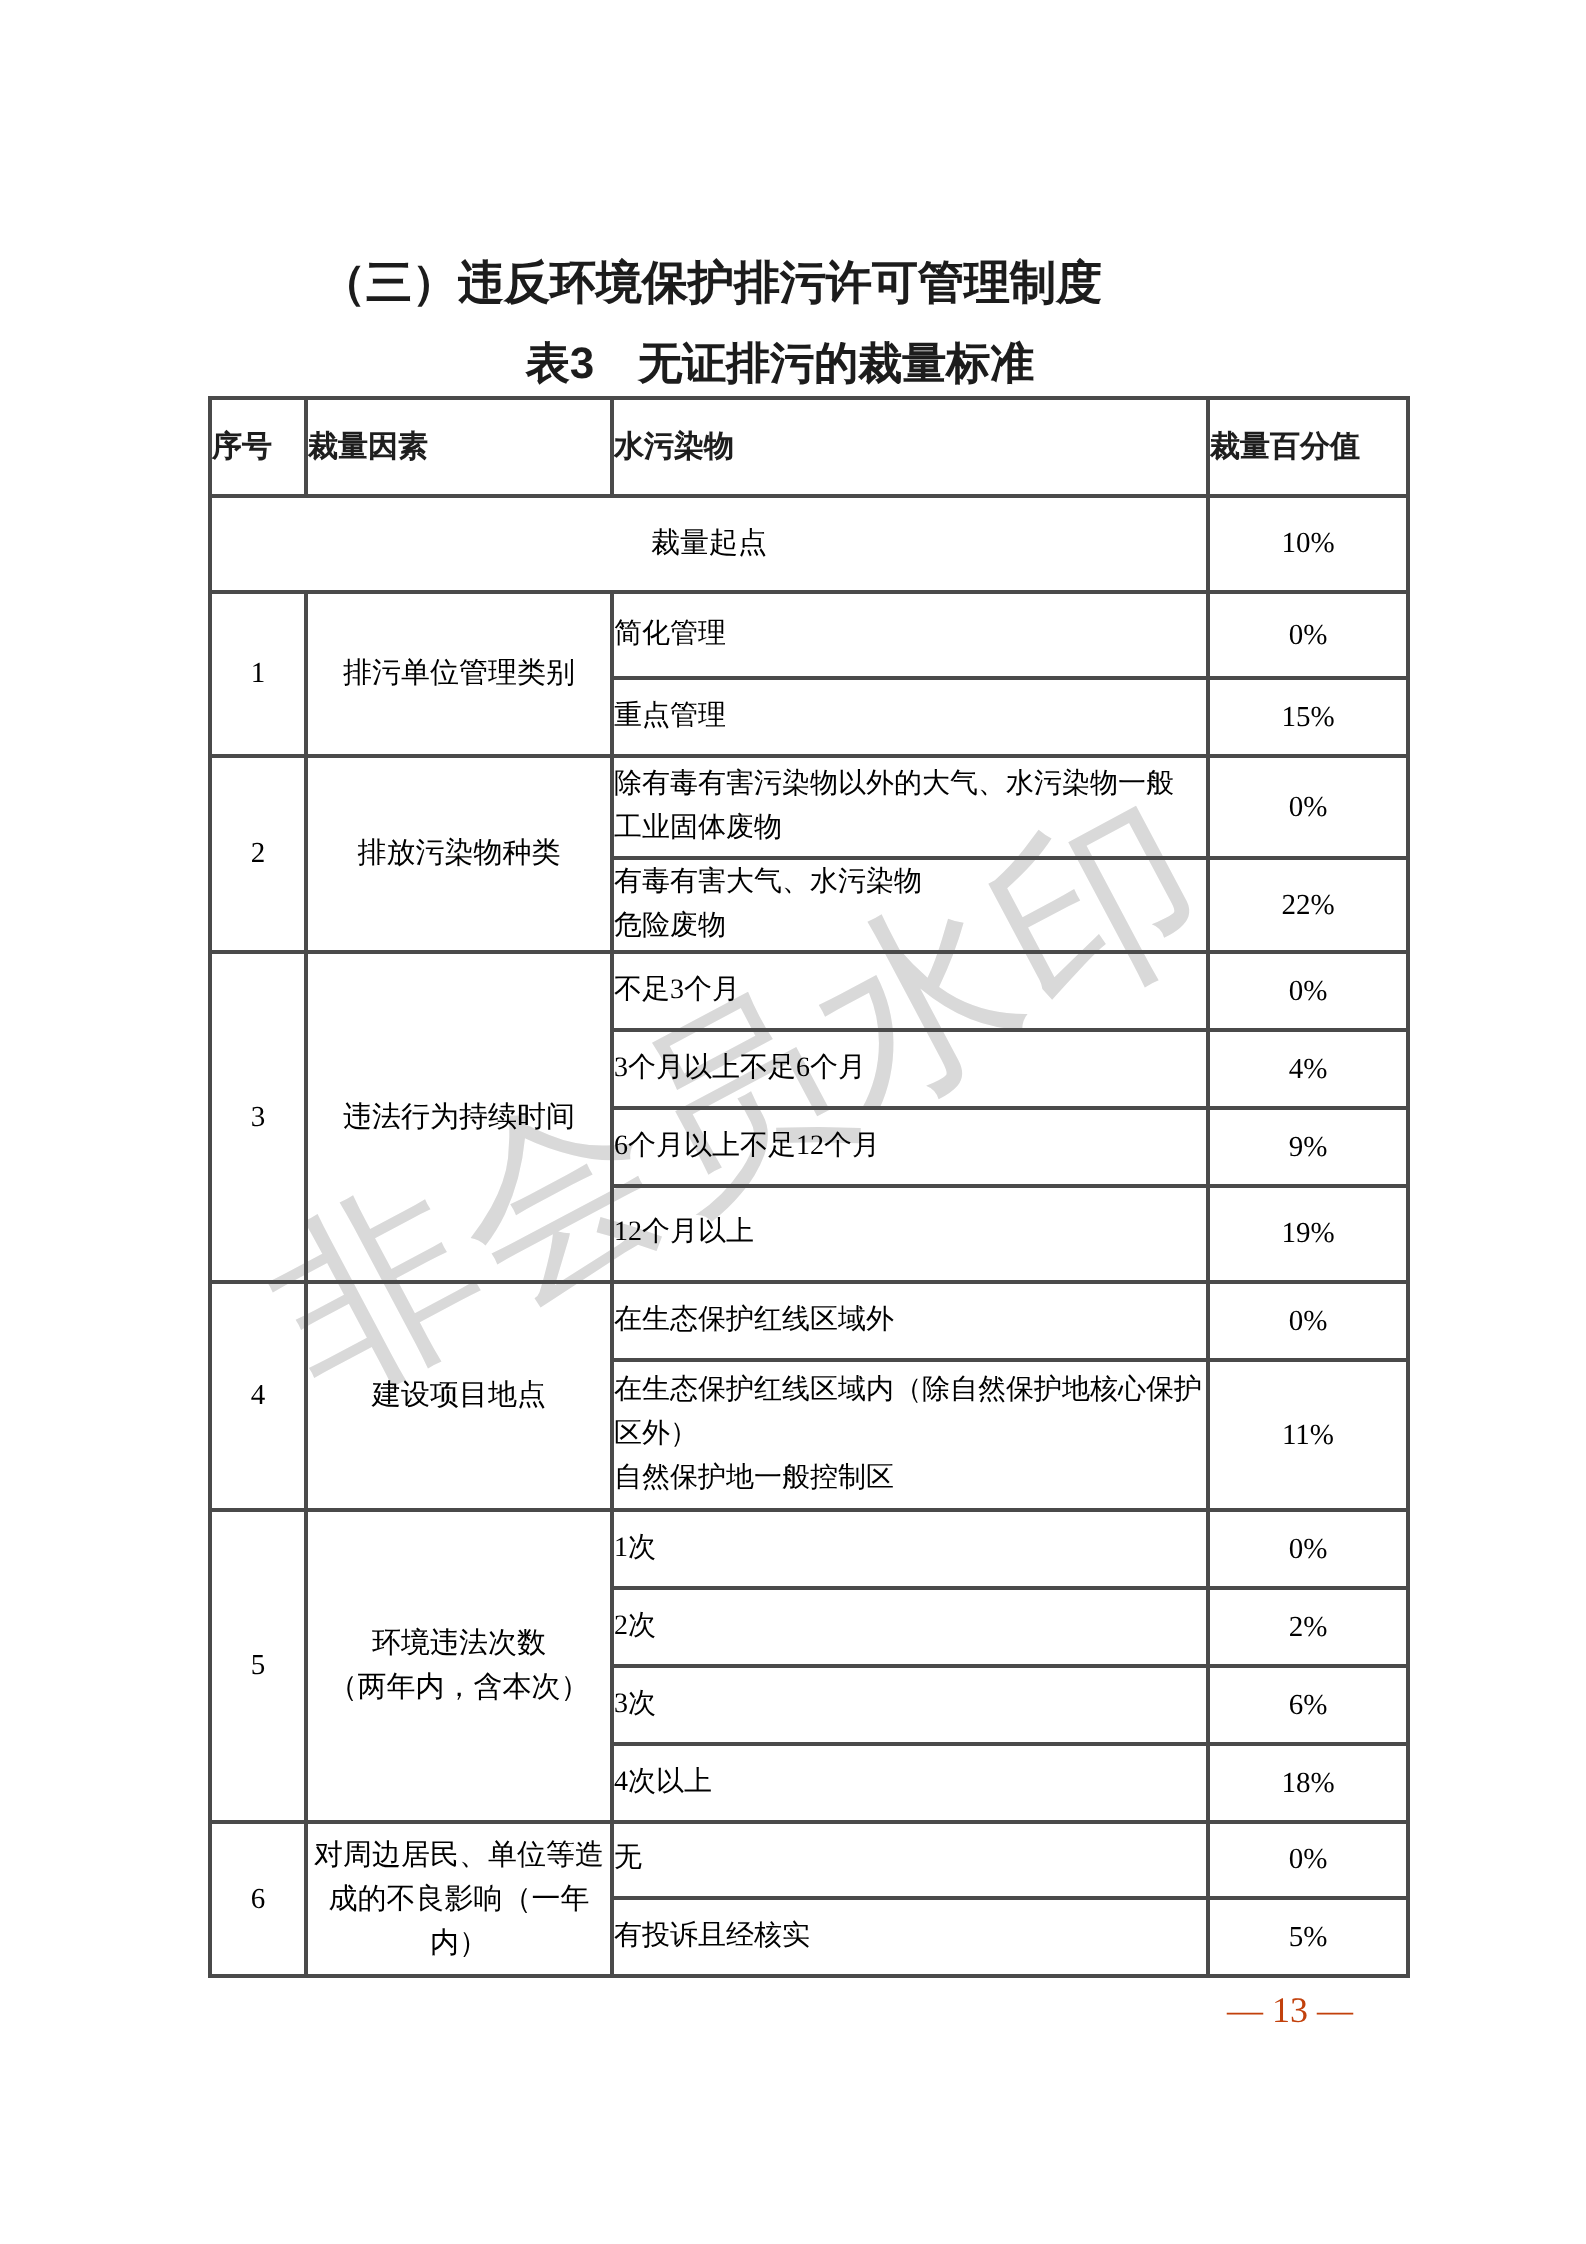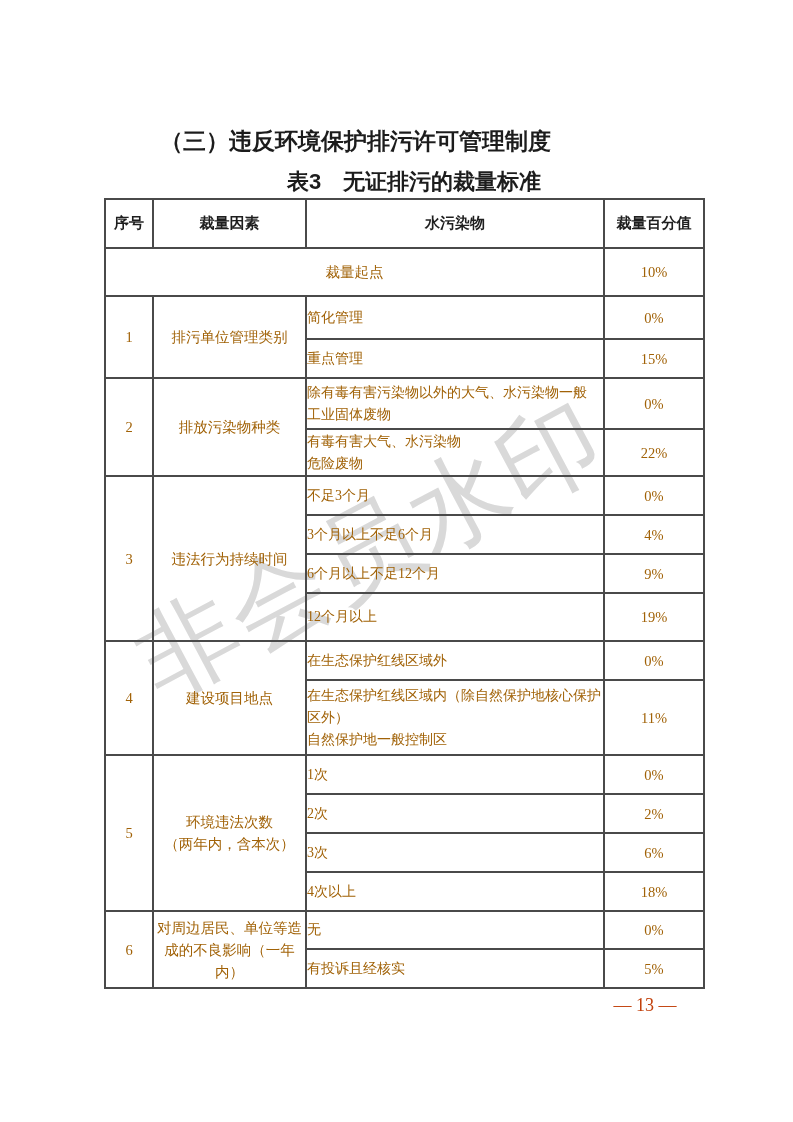--- a/index.html
+++ b/index.html
@@ -29,21 +29,21 @@
   .heading{
     position:absolute;left:128px;top:126px;
     font-family:"Liberation Sans", sans-serif;
     font-weight:700;
     font-size:23px;
     color:#1c1c1c;
     white-space:nowrap;
     margin-left:32px;
   }
   .caption{
-    position:absolute;left:414px;top:167px;
+    position:absolute;left:390px;top:167px;
     transform:translateX(-50%);
     font-family:"Liberation Sans", sans-serif;
     font-weight:700;
     font-size:22px;
     color:#1c1c1c;
     white-space:pre;
   }
   .tablewrap{position:absolute;left:104px;top:198px;}
   table.main{
     border-collapse:collapse;
@@ -56,27 +56,27 @@
     padding:0;
     background:transparent;
     white-space:pre-line;
     overflow:hidden;
   }
   th{
     font-family:"Liberation Sans", sans-serif;
     font-weight:700;
     font-size:15px;
     color:#1e1e1e;
-    text-align:center;
+    text-align:left;
     vertical-align:middle;
   }
   td{
     font-size:14.5px;
     line-height:22px;
-    color:#a16207;
+    color:#000000;
     vertical-align:middle;
   }
   td.cnum{text-align:center;}
   td.cfac{text-align:center;padding:0 4px;}
   td.citem{text-align:left;padding:2px 4px 2px 11px;font-size:14px;}
   td.cval{text-align:center;margin-top:15px;}
   td.cstart{text-align:center;}
   .footer{
     position:absolute;left:645px;top:995px;
     transform:translateX(-50%);

